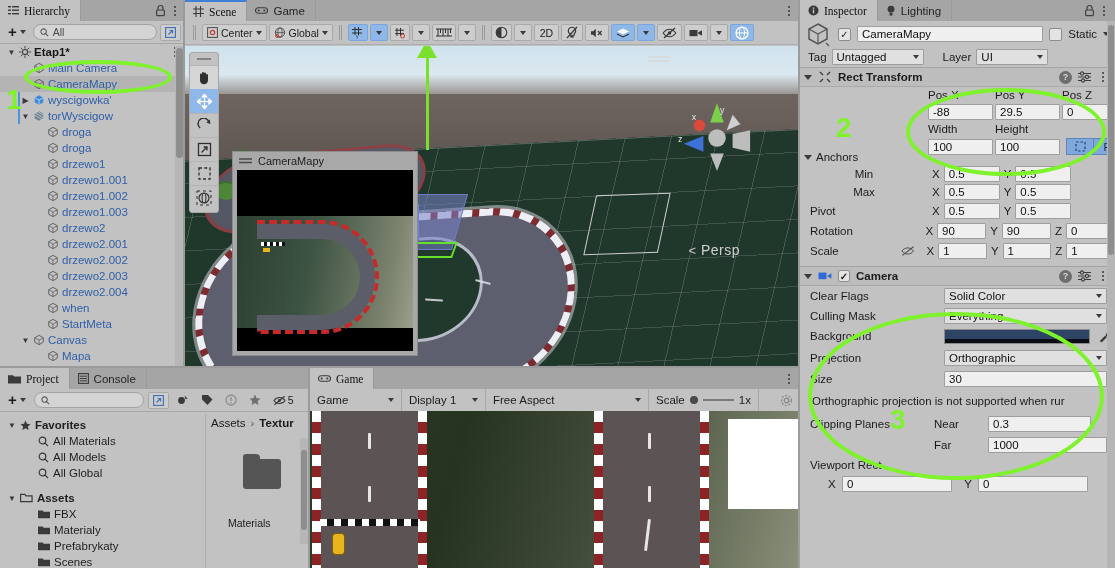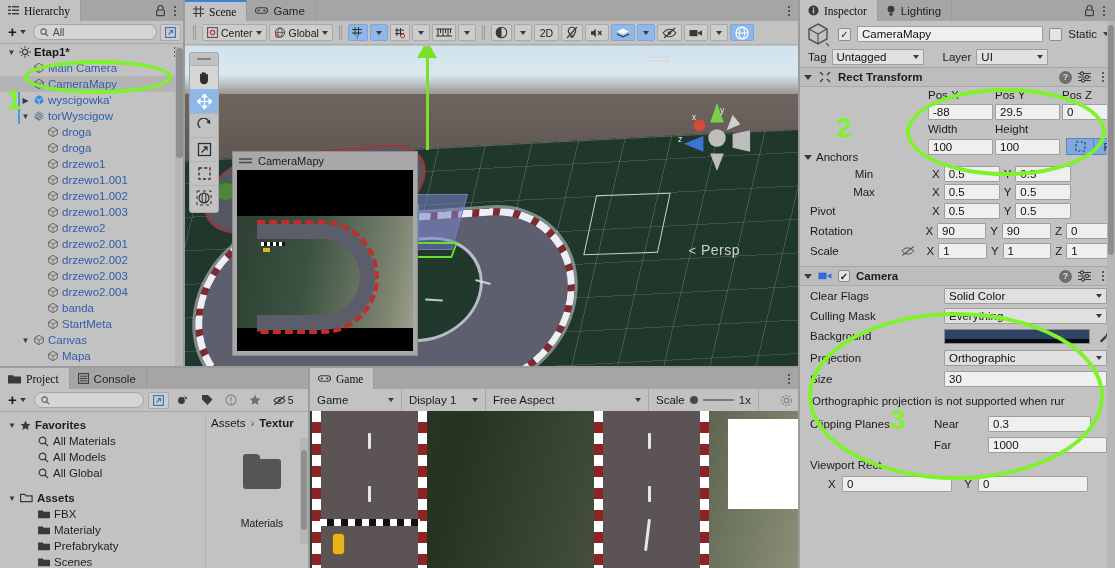--- a/index.html
+++ b/index.html
@@ -401,21 +401,21 @@
           </svg>
           <span style="color:#2f5fa8;white-space:nowrap;overflow:hidden">drzewo2.004</span>
         </div>
         <div class="hrow">
           <span style="display:inline-block;width:32px"></span>
           <span class="arrow"></span>
           <svg class="cubeic" viewBox="0 0 14 14">
   <path d="M7 1.6l5 2.8v5.2L7 12.4 2 9.6V4.4z" fill="none" stroke="#5d5d5d" stroke-width="1.1"></path>
   <path d="M2 4.4l5 2.8 5-2.8M7 7.2v5.2" fill="none" stroke="#5d5d5d" stroke-width=".9"></path>
           </svg>
-          <span style="color:#2f5fa8;white-space:nowrap;overflow:hidden">banda</span>
+          <span style="color:#2f5fa8;white-space:nowrap;overflow:hidden">when</span>
         </div>
         <div class="hrow">
           <span style="display:inline-block;width:32px"></span>
           <span class="arrow"></span>
           <svg class="cubeic" viewBox="0 0 14 14">
   <path d="M7 1.6l5 2.8v5.2L7 12.4 2 9.6V4.4z" fill="none" stroke="#5d5d5d" stroke-width="1.1"></path>
   <path d="M2 4.4l5 2.8 5-2.8M7 7.2v5.2" fill="none" stroke="#5d5d5d" stroke-width=".9"></path>
           </svg>
           <span style="color:#2f5fa8;white-space:nowrap;overflow:hidden">StartMeta</span>
         </div>
@@ -841,21 +841,21 @@
             </svg>
             <span>Scenes</span>
           </div>
         </div>
       <div class="pj-content">
         <div class="breadcrumb">
           <span>Assets</span>
           <span style="color:#5a5a5a">›</span>
           <span style="font-weight:bold">Textur</span>
         </div>
-        <div style="position:absolute;left:22px;top:45px;text-align:center;width:68px">
+        <div style="position:absolute;left:22px;top:45px;width:68px">
           <div class="folder-ic" style="margin:0 auto"></div>
           <div style="margin-top:28px;font-size:10.5px">Materials</div>
         </div>
         <div style="position:absolute;right:2px;top:24px;bottom:24px;width:8px;background:#b6b6b6">
           <div style="position:absolute;left:1px;top:12px;width:6px;height:80px;background:#8e8e8e;border-radius:3px"></div>
         </div>
       </div>
     </div>
   </div>
 

